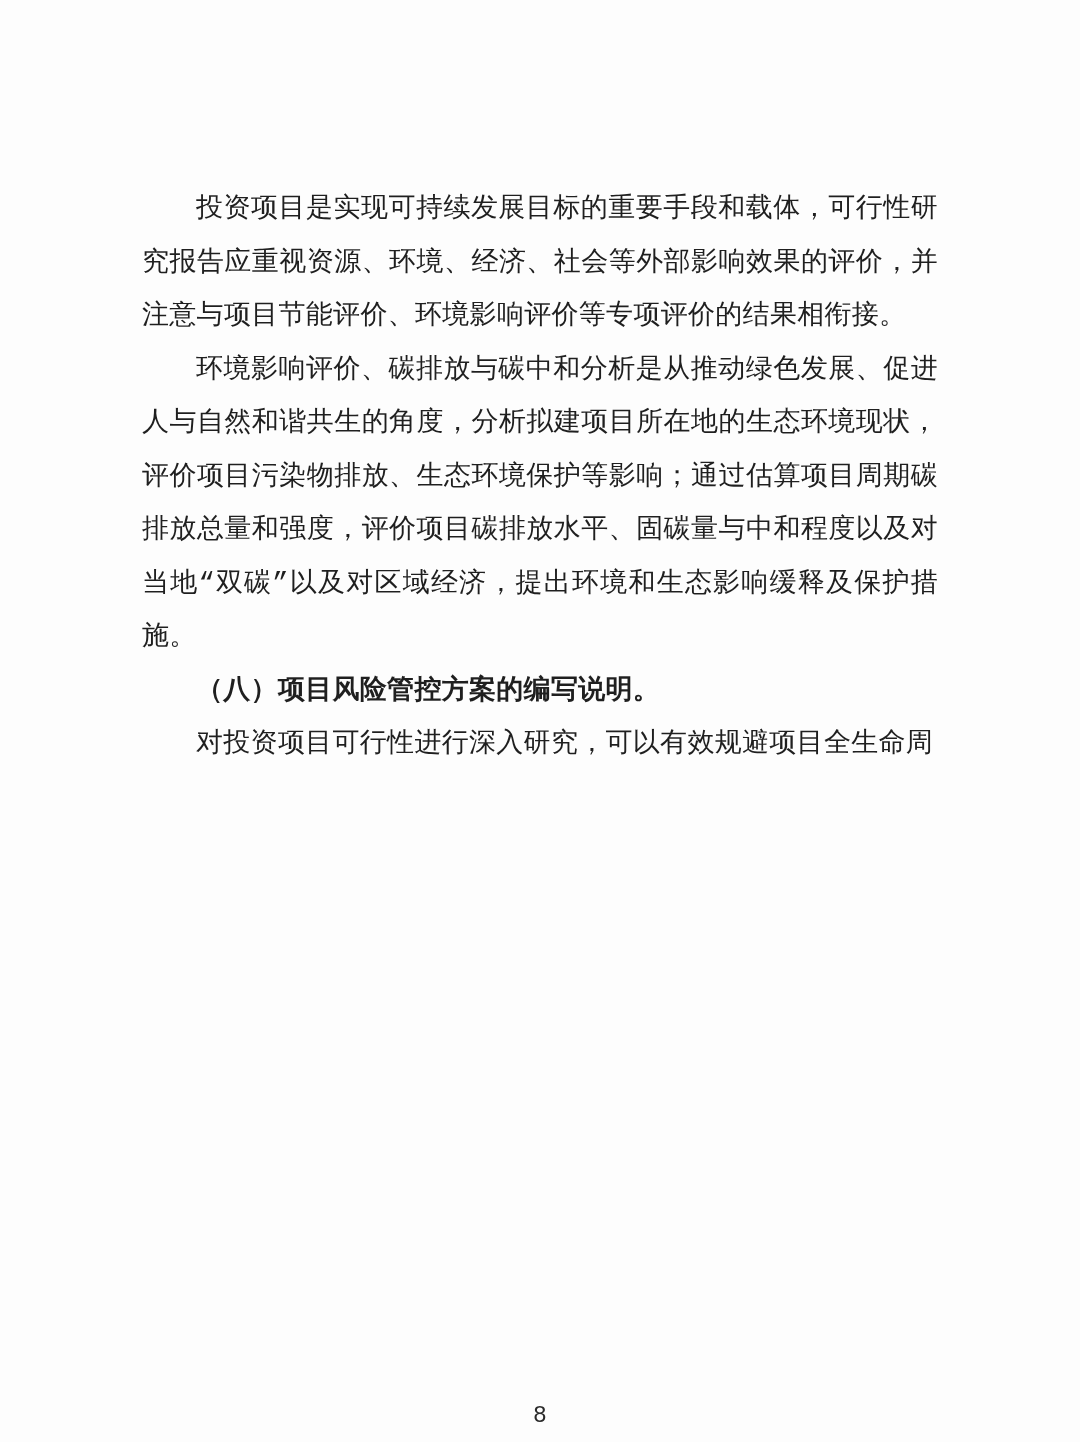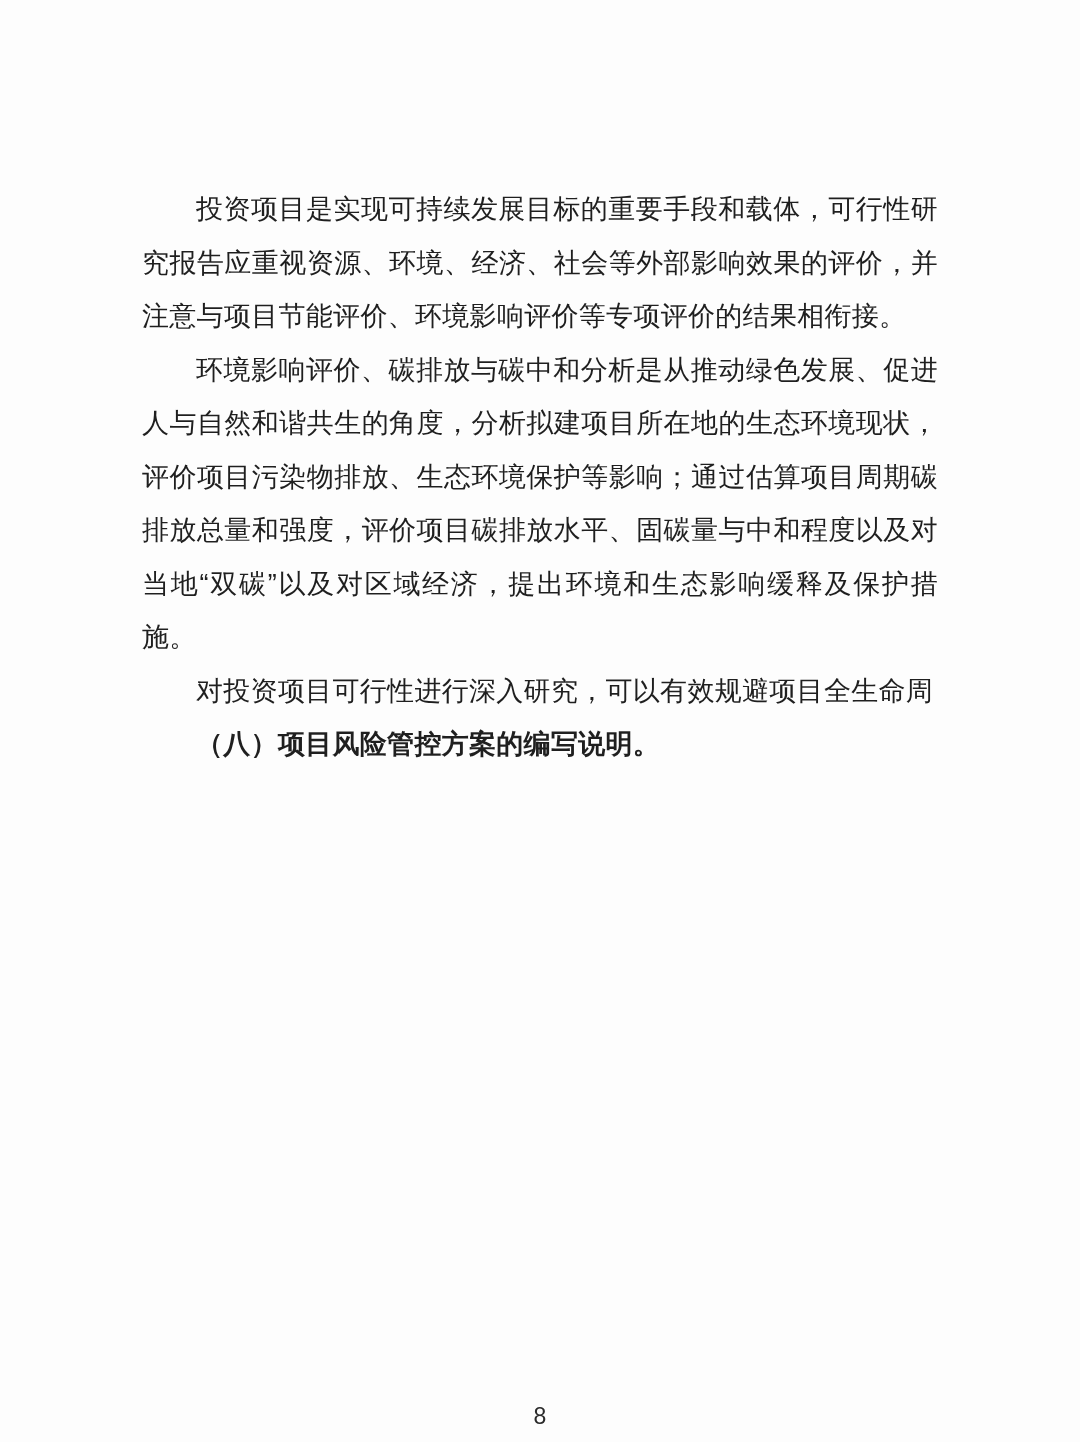--- a/index.html
+++ b/index.html
@@ -6,21 +6,21 @@
     margin: 0;
     padding: 0;
     background: #ffffff;
   }
   .page {
     position: relative;
     width: 1080px;
     height: 1442px;
     background: #fdfdfd;
     overflow: hidden;
-    font-family: Liberation Sans, sans-serif;
+    font-family: Liberation Mono, monospace;
   }
   .text-column {
     position: absolute;
     left: 142px;
     top: 183px;
     width: 796px;
     color: #1f1f1f;
   }
   .para {
     margin: 0;
@@ -44,19 +44,19 @@
     color: #2a2a2a;
   }
 </style>
 </head>
 <body>
 
 <div class="page">
   <div class="text-column">
     <p class="para">投资项目是实现可持续发展目标的重要手段和载体，可行性研究报告应重视资源、环境、经济、社会等外部影响效果的评价，并注意与项目节能评价、环境影响评价等专项评价的结果相衔接。</p>
     <p class="para">环境影响评价、碳排放与碳中和分析是从推动绿色发展、促进人与自然和谐共生的角度，分析拟建项目所在地的生态环境现状，评价项目污染物排放、生态环境保护等影响；通过估算项目周期碳排放总量和强度，评价项目碳排放水平、固碳量与中和程度以及对当地“双碳”以及对区域经济，提出环境和生态影响缓释及保护措施。</p>
+    <p class="para heading">（八）项目风险管控方案的编写说明。</p>
     <p class="para">对投资项目可行性进行深入研究，可以有效规避项目全生命周</p>
-    <p class="para heading">（八）项目风险管控方案的编写说明。</p>
   </div>
   <div class="page-footer">
     <span>8</span>
   </div>
 </div>
 
 </body></html>

